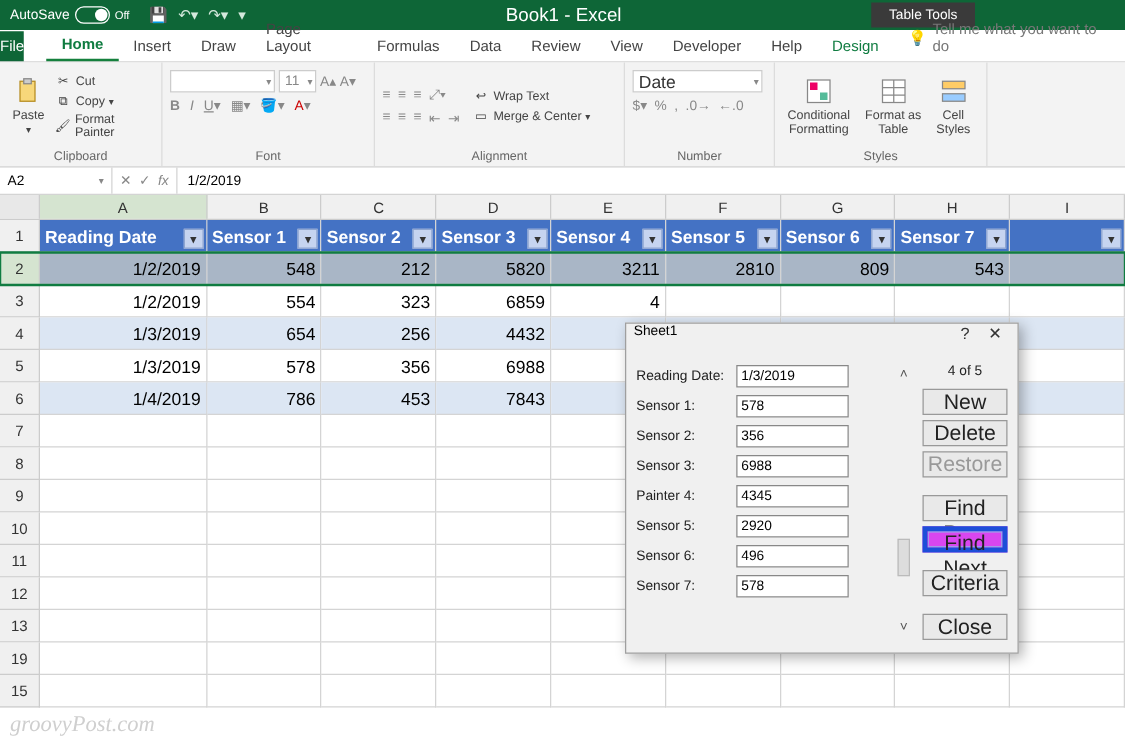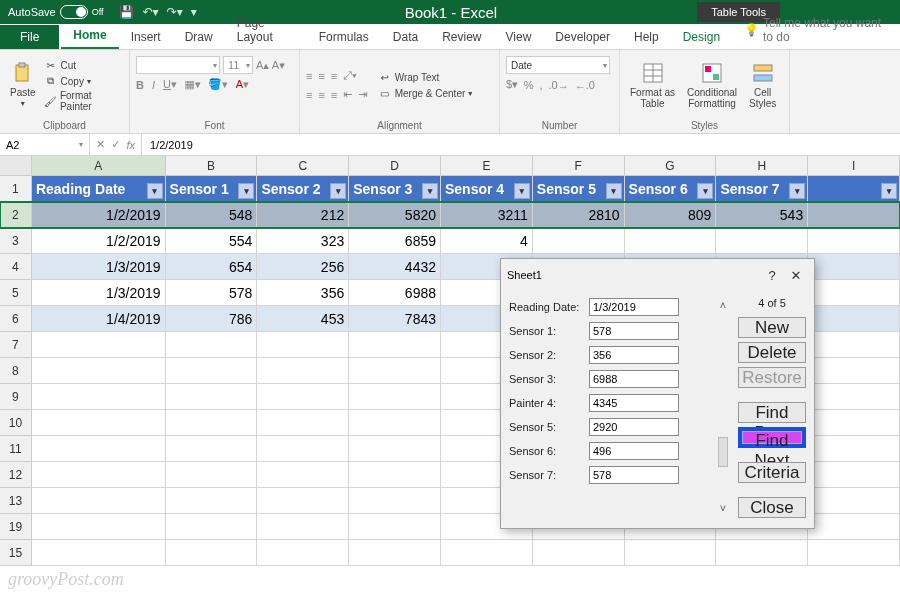--- a/index.html
+++ b/index.html
@@ -8,36 +8,36 @@
 .titlebar{height:24px;background:#0e6637;color:#fff;display:flex;align-items:center;font-size:11px}
 .titlebar .autosave{display:flex;align-items:center;gap:4px;padding:0 8px}
 .toggle{width:28px;height:14px;border:1px solid #fff;border-radius:7px;position:relative}
 .toggle::after{content:"";position:absolute;right:1px;top:1px;width:10px;height:10px;background:#fff;border-radius:50%}
 .qat{display:flex;gap:8px;padding:0 8px;color:#d4e8dc}
 .qat span{font-size:12px}
 .doc-title{flex:1;text-align:center;font-size:15px}
 .ctx-tab{background:#3a3a3a;padding:4px 14px;font-size:11px;margin-right:120px}
 
 .tabs{height:26px;background:#fff;border-bottom:1px solid #d4d4d4;display:flex;align-items:end;font-size:12px}
-.tabs .file{background:#0e6637;color:#fff;padding:5px 20px;margin-right:2px}
+.tabs .file{background:#0e6637;color:#fff;padding:5px 0;margin-right:18px}
 .tabs .tab{padding:5px 12px;color:#444}
 .tabs .tab.active{color:#107c41;border-bottom:2px solid #15803d;font-weight:700}
 .tabs .tab.design{color:#107c41}
 .tell{margin-left:auto;padding:5px 12px;color:#777;display:flex;align-items:center;gap:4px}
 
 .ribbon{height:84px;background:#f3f3f3;border-bottom:1px solid #d4d4d4;display:flex;font-size:11px;color:#555}
 .group{border-right:1px solid #dcdcdc;padding:2px 6px 0;display:flex;flex-direction:column;min-width:0}
 .group-body{flex:1;display:flex;align-items:center;gap:4px}
 .group-label{text-align:center;font-size:10px;color:#666;padding:2px 0}
 .bigbtn{display:flex;flex-direction:column;align-items:center;gap:2px;padding:2px 4px;color:#444;font-size:10px;text-align:center;line-height:1.1}
 .bigbtn svg{width:24px;height:24px}
 .stack{display:flex;flex-direction:column;gap:2px;font-size:10px;color:#444}
 .stack div{display:flex;align-items:center;gap:3px}
 .ico{width:14px;height:14px;display:inline-flex;align-items:center;justify-content:center}
-.combo{height:18px;border:1px solid #ccc;background:#fff;font-size:10px;padding:0 14px 0 4px;color:#888;position:relative;display:inline-flex;align-items:center}
+.combo{height:18px;border:1px solid #ccc;background:#fff;font-size:14px;padding:0 14px 0 4px;color:#888;position:relative;display:inline-flex;align-items:center}
 .combo::after{content:"▾";position:absolute;right:2px;font-size:8px;color:#888}
 .btnrow{display:flex;gap:3px;color:#888;align-items:center}
 .btnrow span{font-size:11px}
 
 .fbar{height:22px;border-bottom:1px solid #d4d4d4;display:flex;align-items:center;font-size:11px}
 .namebox{width:90px;border-right:1px solid #d4d4d4;padding:0 6px;height:100%;display:flex;align-items:center;justify-content:space-between}
 .namebox::after{content:"▾";font-size:8px;color:#888}
 .fx-btns{display:flex;gap:6px;padding:0 6px;color:#888;border-right:1px solid #d4d4d4;height:100%;align-items:center}
 .fx-val{padding:0 8px}
 
@@ -53,21 +53,21 @@
 .cell{border-right:1px solid #d4d4d4;border-bottom:1px solid #d4d4d4;padding:0 4px;font-size:14px;display:flex;align-items:center;justify-content:flex-end;color:#000}
 .row.hdr .cell{background:#4472c4;color:#fff;font-weight:700;justify-content:flex-start;position:relative;font-size:14px}
 .row.hdr .cell::after{content:"▾";position:absolute;right:2px;bottom:2px;width:14px;height:14px;background:#c6d4f0;color:#333;font-size:9px;display:flex;align-items:center;justify-content:center;border:1px solid #8ea5d0}
 .row.band .cell{background:#dce6f3}
 .row.sel .cell{background:#a9b6c6}
 .row.sel{outline:2px solid #107c41;outline-offset:-1px;position:relative;z-index:2}
 
 .w0{width:134px}.w1{width:92px}.w2{width:92px}.w3{width:92px}.w4{width:92px}.w5{width:92px}.w6{width:92px}.w7{width:92px}.w8{width:92px}
 
 .dialog{position:absolute;left:500px;top:258px;width:315px;background:#f0f0f0;border:1px solid #9f9f9f;box-shadow:3px 3px 10px rgba(0,0,0,.3);font-size:11px;z-index:10}
-.dlg-title{display:flex;align-items:center;height:26px;padding:16px 6px}
+.dlg-title{display:flex;height:26px;padding:0 6px}
 .dlg-title .t{flex:1;font-size:11px}
 .dlg-title .q,.dlg-title .x{width:24px;text-align:center;font-size:13px;color:#333;cursor:pointer}
 .dlg-body{display:flex;padding:4px 8px 10px}
 .fields{flex:1}
 .fld{display:flex;align-items:center;height:24px;gap:6px}
 .fld label{width:74px;font-size:11px;color:#222}
 .fld input{width:90px;height:18px;border:1px solid #888;padding:0 3px;font-size:11px;background:#fff}
 .nav{width:18px;display:flex;flex-direction:column;align-items:center;justify-content:space-between;padding:4px 0;color:#555}
 .nav .bar{width:10px;height:30px;background:#ddd;border:1px solid #bbb;margin-top:90px}
 .btns{width:74px;display:flex;flex-direction:column;gap:4px;padding-left:6px}
@@ -209,35 +209,35 @@
       </div>
     </div>
     <div class="group-label">Number</div>
   </div>
 
   <div class="group" style="width:170px">
     <div class="group-body">
       <div class="bigbtn">
           <svg viewBox="0 0 24 24">
             <rect x="3" y="3" width="18" height="18" fill="#fff" stroke="#888"></rect>
+            <rect x="5" y="5" width="6" height="6" fill="#e06"></rect>
+            <rect x="13" y="13" width="6" height="6" fill="#5b9"></rect>
+          </svg>
+          <span style="white-space:pre">Conditional
+Formatting</span>
+        </div>
+      <div class="bigbtn">
+          <svg viewBox="0 0 24 24">
+            <rect x="3" y="3" width="18" height="18" fill="#fff" stroke="#888"></rect>
             <line x1="3" y1="9" x2="21" y2="9" stroke="#888"></line>
             <line x1="3" y1="15" x2="21" y2="15" stroke="#888"></line>
             <line x1="12" y1="3" x2="12" y2="21" stroke="#888"></line>
           </svg>
           <span style="white-space:pre">Format as
 Table</span>
-        </div>
-      <div class="bigbtn">
-          <svg viewBox="0 0 24 24">
-            <rect x="3" y="3" width="18" height="18" fill="#fff" stroke="#888"></rect>
-            <rect x="5" y="5" width="6" height="6" fill="#e06"></rect>
-            <rect x="13" y="13" width="6" height="6" fill="#5b9"></rect>
-          </svg>
-          <span style="white-space:pre">Conditional
-Formatting</span>
         </div>
       <div class="bigbtn">
           <svg viewBox="0 0 24 24">
             <rect x="3" y="4" width="18" height="6" fill="#fc6" stroke="#888"></rect>
             <rect x="3" y="14" width="18" height="6" fill="#9cf" stroke="#888"></rect>
           </svg>
           <span style="white-space:pre">Cell
 Styles</span>
         </div>
     </div>

